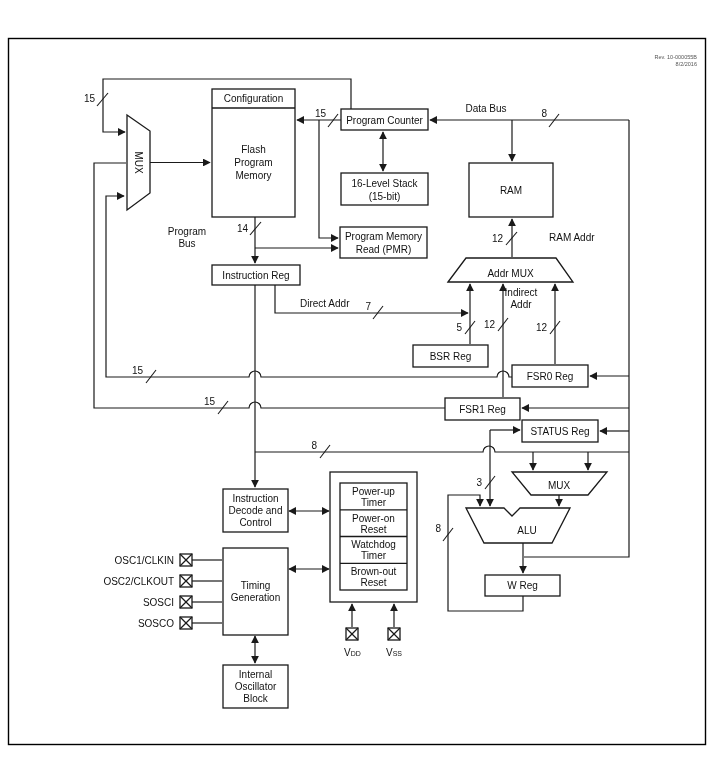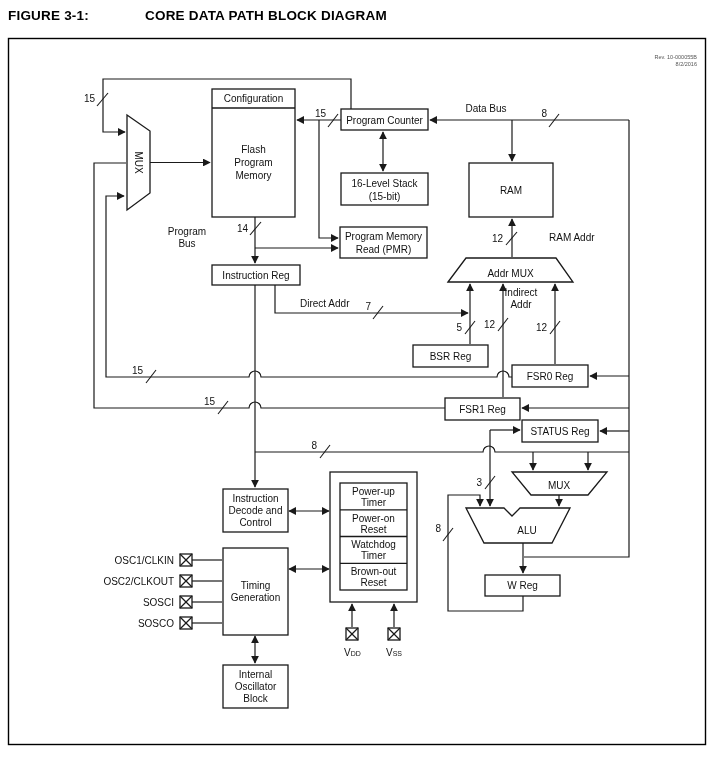--- a/index.html
+++ b/index.html
@@ -11,23 +11,20 @@
   svg{position:absolute;left:0;top:0;}
   svg text{font-family:"Liberation Sans",sans-serif;font-size:10px;fill:#111;}
   text.rev{font-size:5.5px;fill:#555;}
   text.buslabel{font-size:10px;}
   .sub{font-size:7px;}
 </style>
 </head>
 <body>
 
 <div id="page">
-  <div id="title-row">
-    <span class="fig-label">FIGURE 3-1:</span><span>CORE DATA PATH BLOCK DIAGRAM</span>
-  </div>
 
   <svg width="727" height="757" viewBox="0 0 727 757">
     <defs>
       <marker id="arr" viewBox="0 0 10 10" refX="9" refY="5" markerWidth="6.5" markerHeight="6.5" orient="auto-start-reverse">
         <path d="M0,0 L10,5 L0,10 z" fill="#1a1a1a"></path>
       </marker>
     </defs>
 
     <rect x="8.5" y="38.5" width="697" height="706" fill="none" stroke="#000" stroke-width="1.4"></rect>
 

